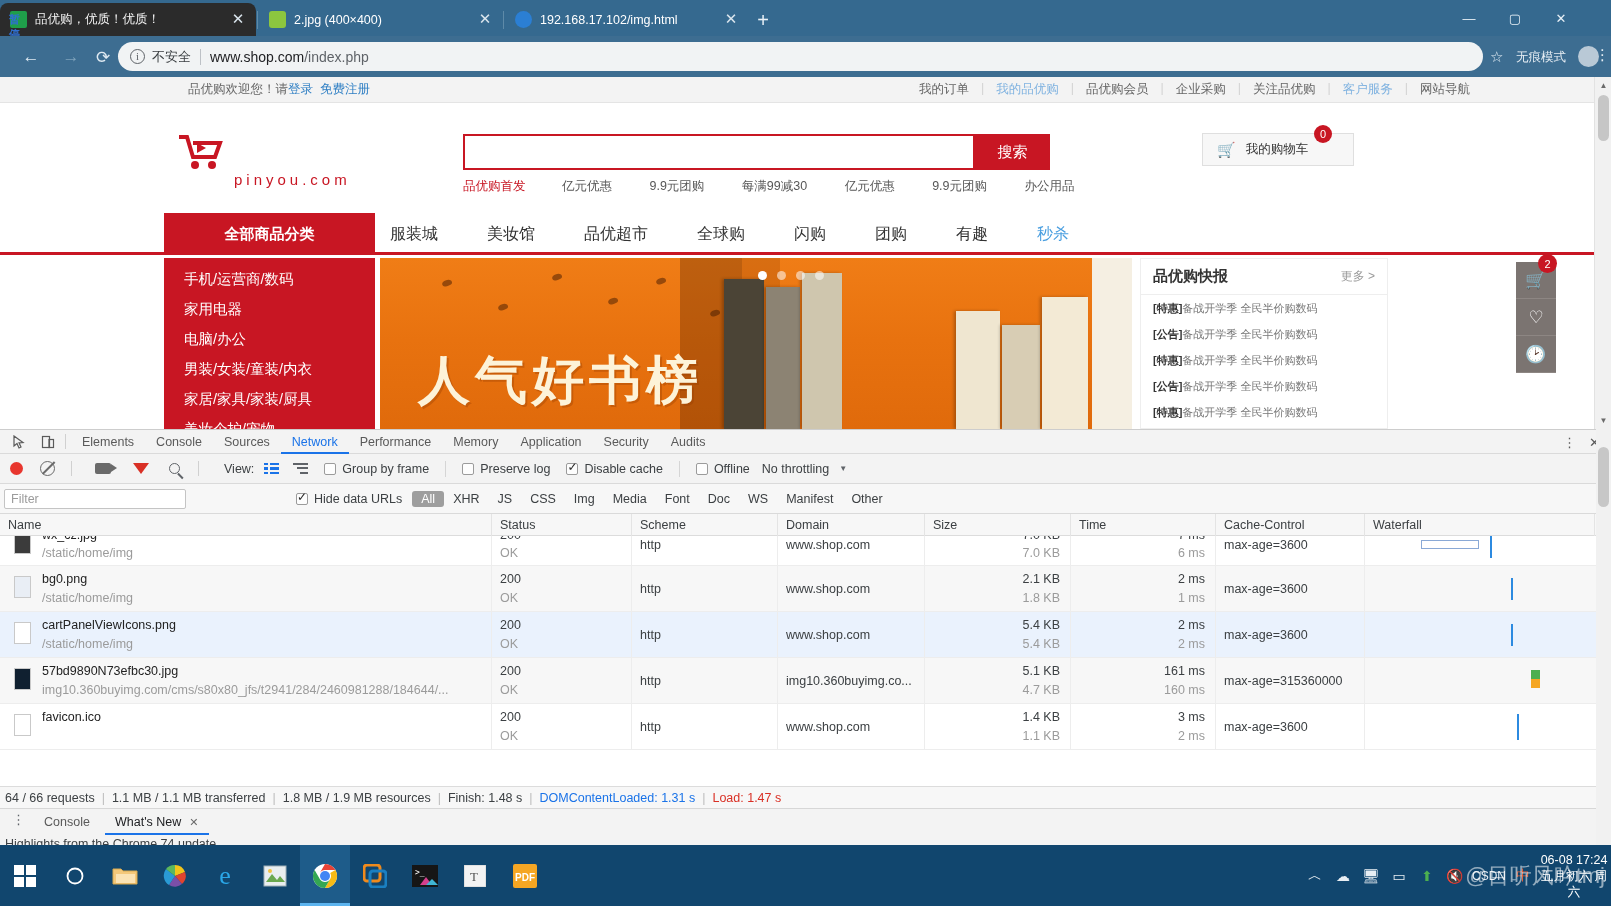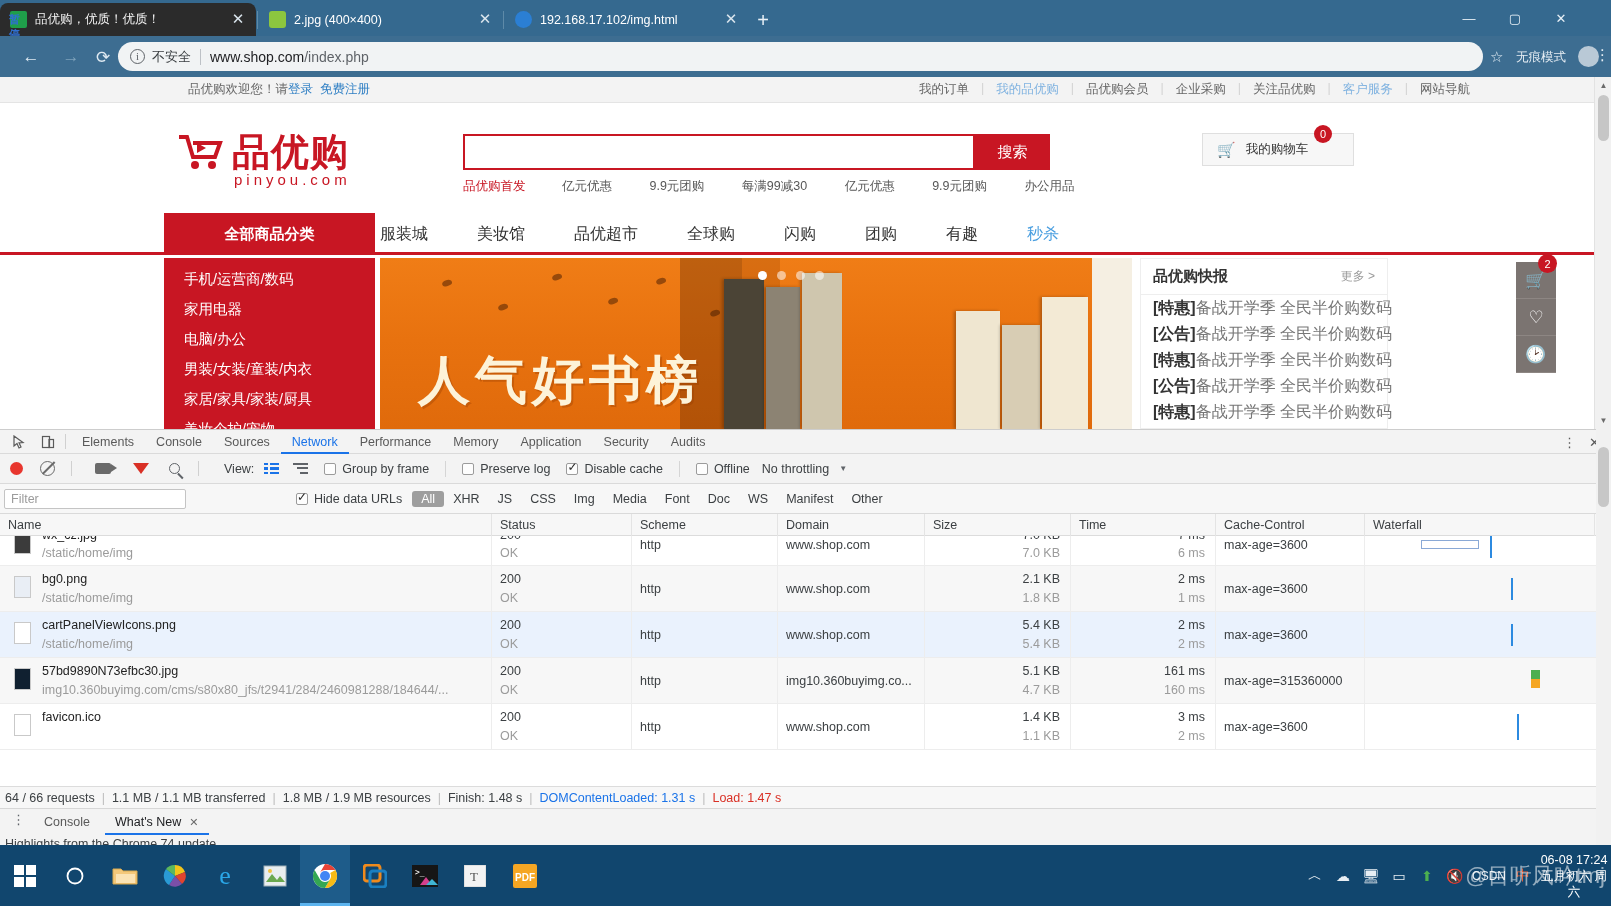--- a/index.html
+++ b/index.html
@@ -68,21 +68,21 @@
   .hotwords span { margin-right:34px; }
   .hotwords span.hot { color:#c81623; margin-right:33px; }
 
   .cartbtn { position:absolute; left:1202px; top:56px; width:152px; height:33px; border:1px solid #dfdfdf; background:#f7f7f7; display:flex; align-items:center; }
   .cartbtn .ci { margin-left:14px; color:#c81623; font-size:15px; }
   .cartbtn .cl { margin-left:10px; font-size:12.5px; color:#333; }
   .cartbtn .badge { position:absolute; left:111px; top:-9px; min-width:18px; height:18px; border-radius:9px; background:#c81623; color:#fff; font-size:11px; display:flex; align-items:center; justify-content:center; padding:0 5px; }
 
   .navbar { position:absolute; left:0; top:136px; width:1594px; height:42px; border-bottom:3px solid #c81623; }
   .allcat { position:absolute; left:164px; top:0; width:211px; height:42px; background:#c81623; color:#fff; font-size:15px; font-weight:bold; display:flex; align-items:center; justify-content:center; }
-  .navitems { position:absolute; left:380px; top:0; height:42px; display:flex; align-items:center; font-size:16px; color:#333;font-family:Liberation Mono, monospace; }
+  .navitems { position:absolute; left:390px; top:0; height:42px; display:flex; align-items:center; font-size:16px; color:#333;font-family:Liberation Mono, monospace; }
   .navitems span { margin-right:49px; }
   .navitems span.blue { color:#4a9fe0; }
 
   .catlist { position:absolute; left:164px; top:181px; width:211px; height:171px; background:#c81623; padding-top:6px; }
   .catlist .ci { height:30px; line-height:30px; padding-left:20px; color:#fff; font-size:14.5px; }
 
   .banner { position:absolute; left:380px; top:181px; width:752px; height:171px; background:linear-gradient(180deg,#f07d16 0%,#e8720f 48%,#e06a0b 100%); overflow:hidden; }
   .banner .bigtext { position:absolute; left:38px; top:88px; font-size:52px; font-weight:bold; color:#fdf3d8; letter-spacing:5px; text-shadow:2px 2px 0 rgba(150,60,0,.35); white-space:nowrap; }
   .banner .bird { position:absolute; width:10px; height:6px; background:#7a3a08; border-radius:50% 50% 40% 40%; transform:rotate(-18deg); opacity:.75; }
   .banner .book { position:absolute; bottom:0; background:#d9cbb0; box-shadow:-2px 0 3px rgba(0,0,0,.25); }
@@ -92,21 +92,21 @@
   .banner .bunny .stem { position:absolute; left:44px; top:92px; width:15px; height:32px; background:#efe9d8; border:1px solid #c9c0a8; }
   .banner .dots { position:absolute; left:378px; top:13px; display:flex; gap:10px; }
   .banner .dots i { width:9px; height:9px; border-radius:50%; background:rgba(255,255,255,.55); display:block; }
   .banner .dots i.on { background:#fff; }
   .banner .strip { position:absolute; top:0; height:171px; }
 
   .newsbox { position:absolute; left:1140px; top:181px; width:248px; height:171px; border:1px solid #eee; background:#fff; }
   .newsbox .hd { height:36px; border-bottom:1px solid #eee; display:flex; align-items:center; justify-content:space-between; padding:0 12px; }
   .newsbox .hd .t { font-size:15px; font-weight:bold; color:#333; }
   .newsbox .hd .m { font-size:12px; color:#999; }
-  .newsbox .li { height:26px; line-height:26px; padding-left:12px; font-size:16px; color:#777; white-space:nowrap; }
+  .newsbox .li { height:26px; line-height:26px; padding-left:12px; font-size:11px; color:#777; white-space:nowrap; }
   .newsbox .li b { color:#333; font-weight:bold; }
 
   .sidetools { position:absolute; left:1516px; top:185px; width:40px; }
   .sidetools .st { width:40px; height:37px; background:#7b7471; color:#fff; display:flex; align-items:center; justify-content:center; font-size:17px; border-bottom:1px solid #8d8683; }
   .sidetools .badge2 { position:absolute; left:22px; top:-8px; width:19px; height:19px; border-radius:50%; background:#c81623; color:#fff; font-size:11px; display:flex; align-items:center; justify-content:center; }
 
   
   .devtools { position:absolute; left:0; top:429px; width:1611px; height:416px; background:#fff; border-top:1px solid #cdcdcd; font-family:"Liberation Sans", sans-serif; }
 
   .dtbar { position:absolute; left:0; top:0; width:1611px; height:24px; background:#f3f3f3; border-bottom:1px solid #dadada; display:flex; align-items:center; }
@@ -257,21 +257,20 @@
       </div>
     </div>
 
     <div class="logo">
       <svg class="cart" viewBox="0 0 46 40">
         <path d="M1 4 h8 l6 20 h22 l5 -14 h-27" fill="none" stroke="#c81623" stroke-width="4"></path>
         <polygon points="19,10 19,20 28,15" fill="#c81623"></polygon>
         <circle cx="17" cy="32" r="4" fill="#c81623"></circle>
         <circle cx="34" cy="32" r="4" fill="#c81623"></circle>
       </svg>
-      <div class="zh">品优购</div>
       <div class="en">pinyou.com</div>
     </div>
 
     <div class="searchwrap">
       <input class="searchinput" type="text" value="" placeholder="" style="">
       <div class="searchbtn">搜索</div>
     </div>
     <div class="hotwords">
       <span class="hot">品优购首发</span>
       <span>亿元优惠</span>

